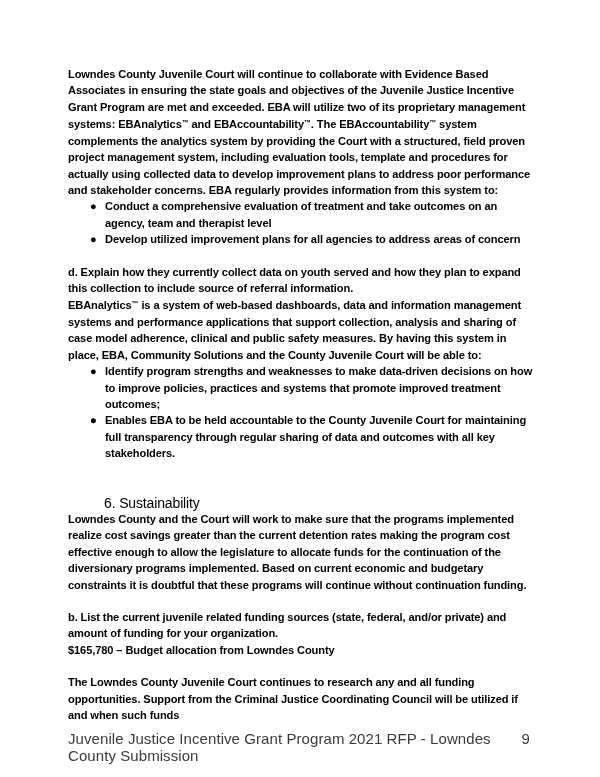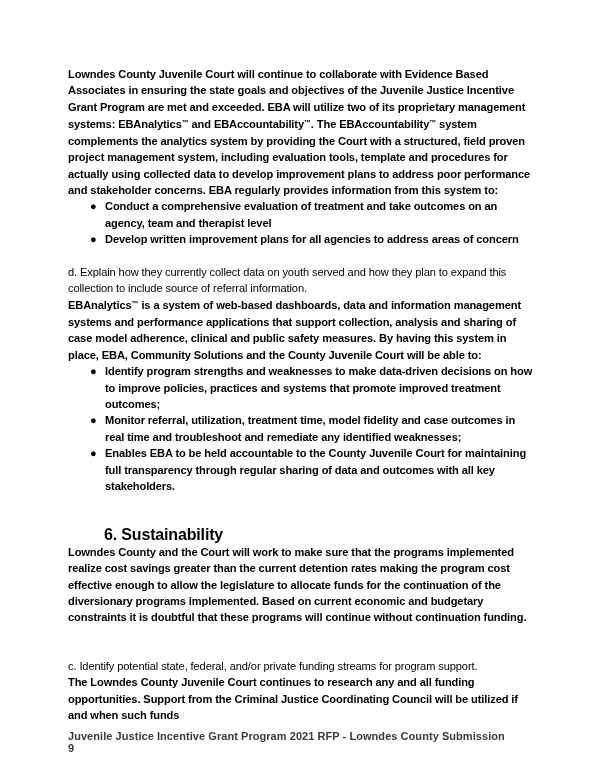--- a/index.html
+++ b/index.html
@@ -30,21 +30,21 @@
   }
   p {
     margin: 0;
     font-size: 11.1px;
     line-height: 16.4px;
     text-align: left;
     letter-spacing: -0.01em;
     color: #000000;
   }
   p.bold { font-weight: bold; }
-  p.reg  { font-weight: normal; }
+  p.reg  { font-weight: bold; }
   .gap-1 { height: 16px; }
   .gap-2 { height: 33px; }
 
   ul.bullets {
     margin: 0;
     padding: 0;
     list-style: none;
   }
   ul.bullets li {
     position: relative;
@@ -56,111 +56,112 @@
   }
   ul.bullets li .dot {
     position: absolute;
     left: 22px;
     top: 0;
     line-height: 16.4px;
     font-size: 11.1px;
   }
   .heading-sust {
     padding-left: 36px;
-    font-weight: bold;
-    font-size: 16px;
+    font-weight: normal;
+    font-size: 14px;
     line-height: 16.4px;
   }
   sup.tm {
     font-size: 0.62em;
     vertical-align: 0.45em;
     letter-spacing: 0;
   }
   .footer {
     position: absolute;
     left: 68px;
     top: 730px;
     width: 462px;
     display: flex;
     justify-content: space-between;
     align-items: baseline;
-    font-size: 11px;
+    font-size: 15px;
     color: #3a3a3a;
-    font-weight: bold;
+    font-weight: normal;
     letter-spacing: 0.005em;
-    flex-direction: column;
   }
 </style>
 </head>
 <body>
 
 <div class="page">
 
   <div class="content">
 
     <p class="bold">
       <span>Lowndes County Juvenile Court will continue to collaborate with Evidence Based Associates in ensuring the state goals and objectives of the Juvenile Justice Incentive Grant Program are met and exceeded. EBA will utilize two of its proprietary management systems: EBAnalytics<sup class="tm">™</sup> and EBAccountability<sup class="tm">™</sup>. The EBAccountability<sup class="tm">™</sup> system complements the analytics system by providing the Court with a structured, field proven project management system, including evaluation tools, template and procedures for actually using collected data to develop improvement plans to address poor performance and stakeholder concerns. EBA regularly provides information from this system to:</span>
     </p>
 
     <ul class="bullets">
       <li>
         <span class="dot">●</span>
         <span>Conduct a comprehensive evaluation of treatment and take outcomes on an agency, team and therapist level</span>
       </li>
       <li>
         <span class="dot">●</span>
-        <span>Develop written improvement plans for all agencies to address areas of concern</span>
+        <span>Develop utilized improvement plans for all agencies to address areas of concern</span>
       </li>
     </ul>
 
     <div class="gap-1"></div>
 
     <p class="reg">
       <span>d. Explain how they currently collect data on youth served and how they plan to expand this collection to include source of referral information.</span>
     </p>
 
     <p class="bold">
       <span>EBAnalytics<sup class="tm">™</sup> is a system of web-based dashboards, data and information management systems and performance applications that support collection, analysis and sharing of case model adherence, clinical and public safety measures. By having this system in place, EBA, Community Solutions and the County Juvenile Court will be able to:</span>
     </p>
 
     <ul class="bullets">
       <li>
         <span class="dot">●</span>
         <span>Identify program strengths and weaknesses to make data-driven decisions on how to improve policies, practices and systems that promote improved treatment outcomes;</span>
       </li>
       <li>
         <span class="dot">●</span>
-        <span>Monitor referral, utilization, treatment time, model fidelity and case outcomes in real time and troubleshoot and remediate any identified weaknesses;</span>
       </li>
       <li>
         <span class="dot">●</span>
         <span>Enables EBA to be held accountable to the County Juvenile Court for maintaining full transparency through regular sharing of data and outcomes with all key stakeholders.</span>
       </li>
     </ul>
 
     <div class="gap-2"></div>
 
     <p class="heading-sust">
       <span>6. Sustainability</span>
     </p>
 
 
     <p class="bold">
       <span>Lowndes County and the Court will work to make sure that the programs implemented realize cost savings greater than the current detention rates making the program cost effective enough to allow the legislature to allocate funds for the continuation of the diversionary programs implemented.  Based on current economic and budgetary constraints it is doubtful that these programs will continue without continuation funding.</span>
     </p>
 
     <div class="gap-1"></div>
 
+    <p class="reg">
+      <span>b. List the current juvenile related funding sources (state, federal, and/or private) and amount of funding for your organization.</span>
+    </p>
 
+    <p class="bold">
+      <span>$165,780 – Budget allocation from Lowndes County</span>
+    </p>
 
     <div class="gap-1"></div>
 
-    <p class="reg">
-      <span>c. Identify potential state, federal, and/or private funding streams for program support.</span>
-    </p>
 
     <p class="bold">
       <span>The Lowndes County Juvenile Court continues to research any and all funding opportunities. Support from the Criminal Justice Coordinating Council will be utilized if and when such funds</span>
     </p>
 
   </div>
 
   <div class="footer">
     <span>Juvenile Justice Incentive Grant Program 2021 RFP - Lowndes County Submission</span>
     <span>9</span>

